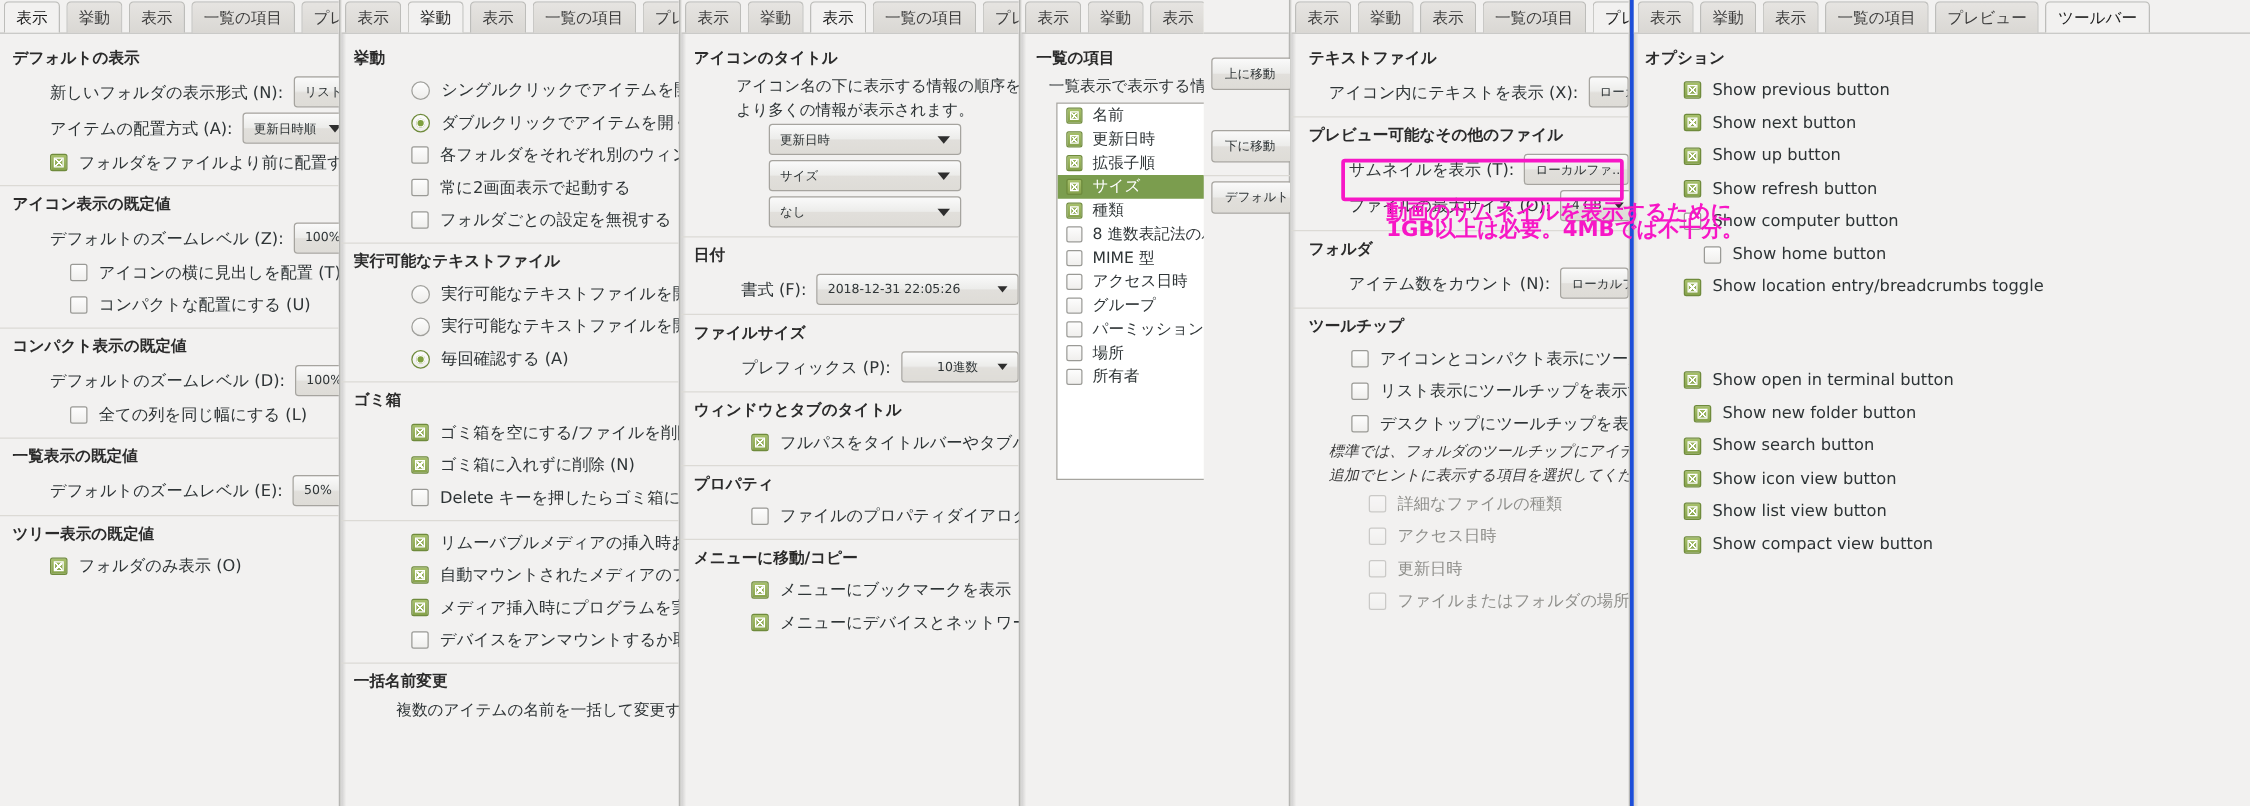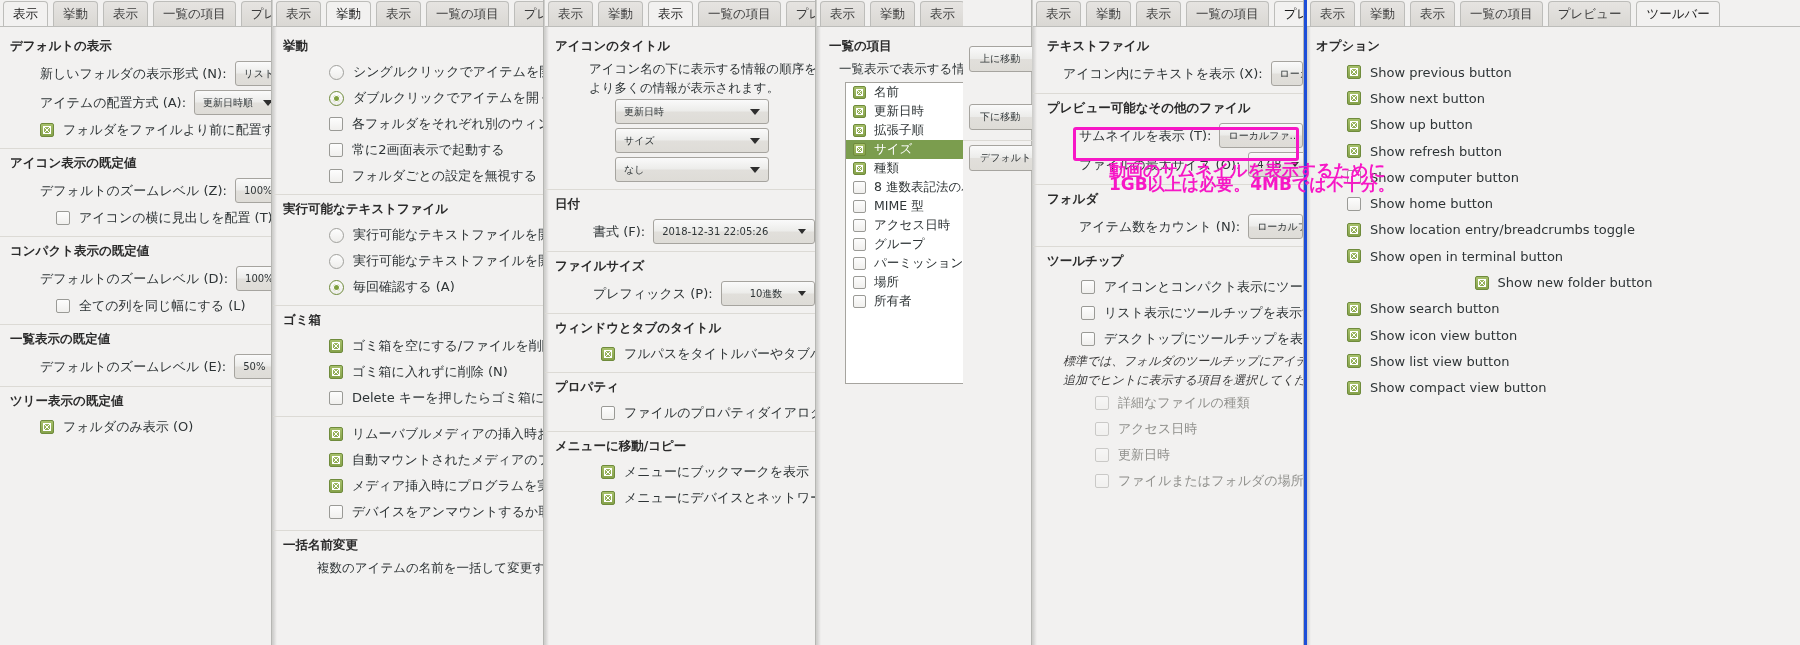--- a/index.html
+++ b/index.html
@@ -247,20 +247,24 @@
           <span class="combo" style="margin-left:8px; width:62px;">
             <span class="cv">100%</span>
 
           </span>
         </div>
 
         <div class="row indent2">
           <span class="chk"></span>
           <span class="lbl">アイコンの横に見出しを配置 (T)</span>
         </div>
+        <div class="row indent2">
+          <span class="chk"></span>
+          <span class="lbl">コンパクトな配置にする (U)</span>
+        </div>
 
         <div class="hr"></div>
         <div class="group-title">コンパクト表示の既定値</div>
 
         <div class="row indent">
           <span class="lbl">デフォルトのズームレベル (D):</span>
           <span class="combo" style="margin-left:8px; width:62px;">
             <span class="cv">100%</span>
 
           </span>
@@ -663,33 +667,33 @@
           <span class="lbl">Show up button</span>
         </div>
         <div class="row" style="padding-left:40px; min-height:26.3px;">
           <span class="chk on"></span>
           <span class="lbl">Show refresh button</span>
         </div>
         <div class="row" style="padding-left:40px; min-height:26.3px;">
           <span class="chk"></span>
           <span class="lbl">Show computer button</span>
         </div>
-        <div class="row" style="padding-left:40px; min-height:26.3px;">
+        <div class="row" style="padding-left:40px; min-height:26.3px;margin-left:16px;">
           <span class="chk"></span>
           <span class="lbl">Show home button</span>
         </div>
         <div class="row" style="padding-left:40px; min-height:26.3px;">
           <span class="chk on"></span>
           <span class="lbl">Show location entry/breadcrumbs toggle</span>
         </div>
-        <div class="row" style="padding-left:40px; min-height:26.3px;">
+        <div class="row" style="padding-left:40px; min-height:26.3px;margin-top:48px;">
           <span class="chk on"></span>
           <span class="lbl">Show open in terminal button</span>
         </div>
-        <div class="row" style="padding-left:20px; min-height:26.3px;justify-content:center;">
+        <div class="row" style="padding-left:48px; min-height:26.3px;">
           <span class="chk on"></span>
           <span class="lbl">Show new folder button</span>
         </div>
         <div class="row" style="padding-left:40px; min-height:26.3px;">
           <span class="chk on"></span>
           <span class="lbl">Show search button</span>
         </div>
         <div class="row" style="padding-left:40px; min-height:26.3px;">
           <span class="chk on"></span>
           <span class="lbl">Show icon view button</span>

